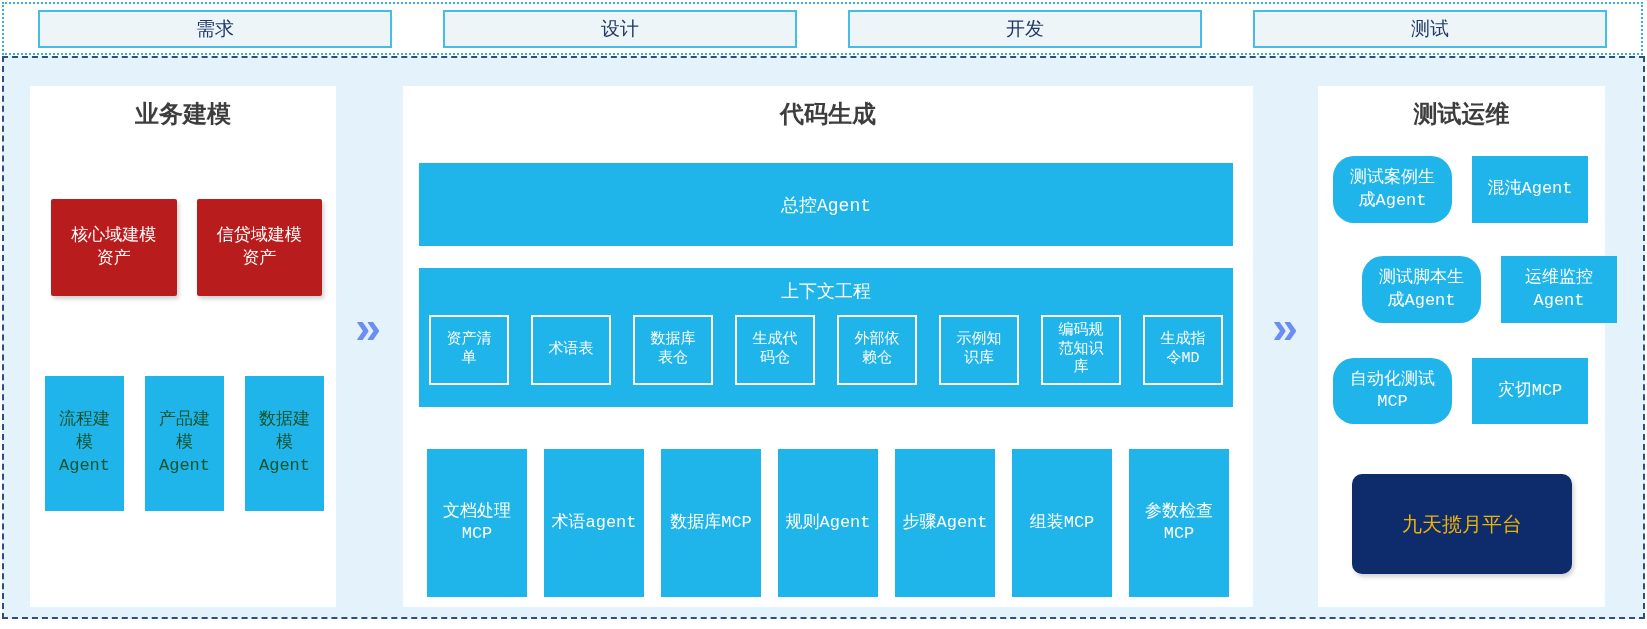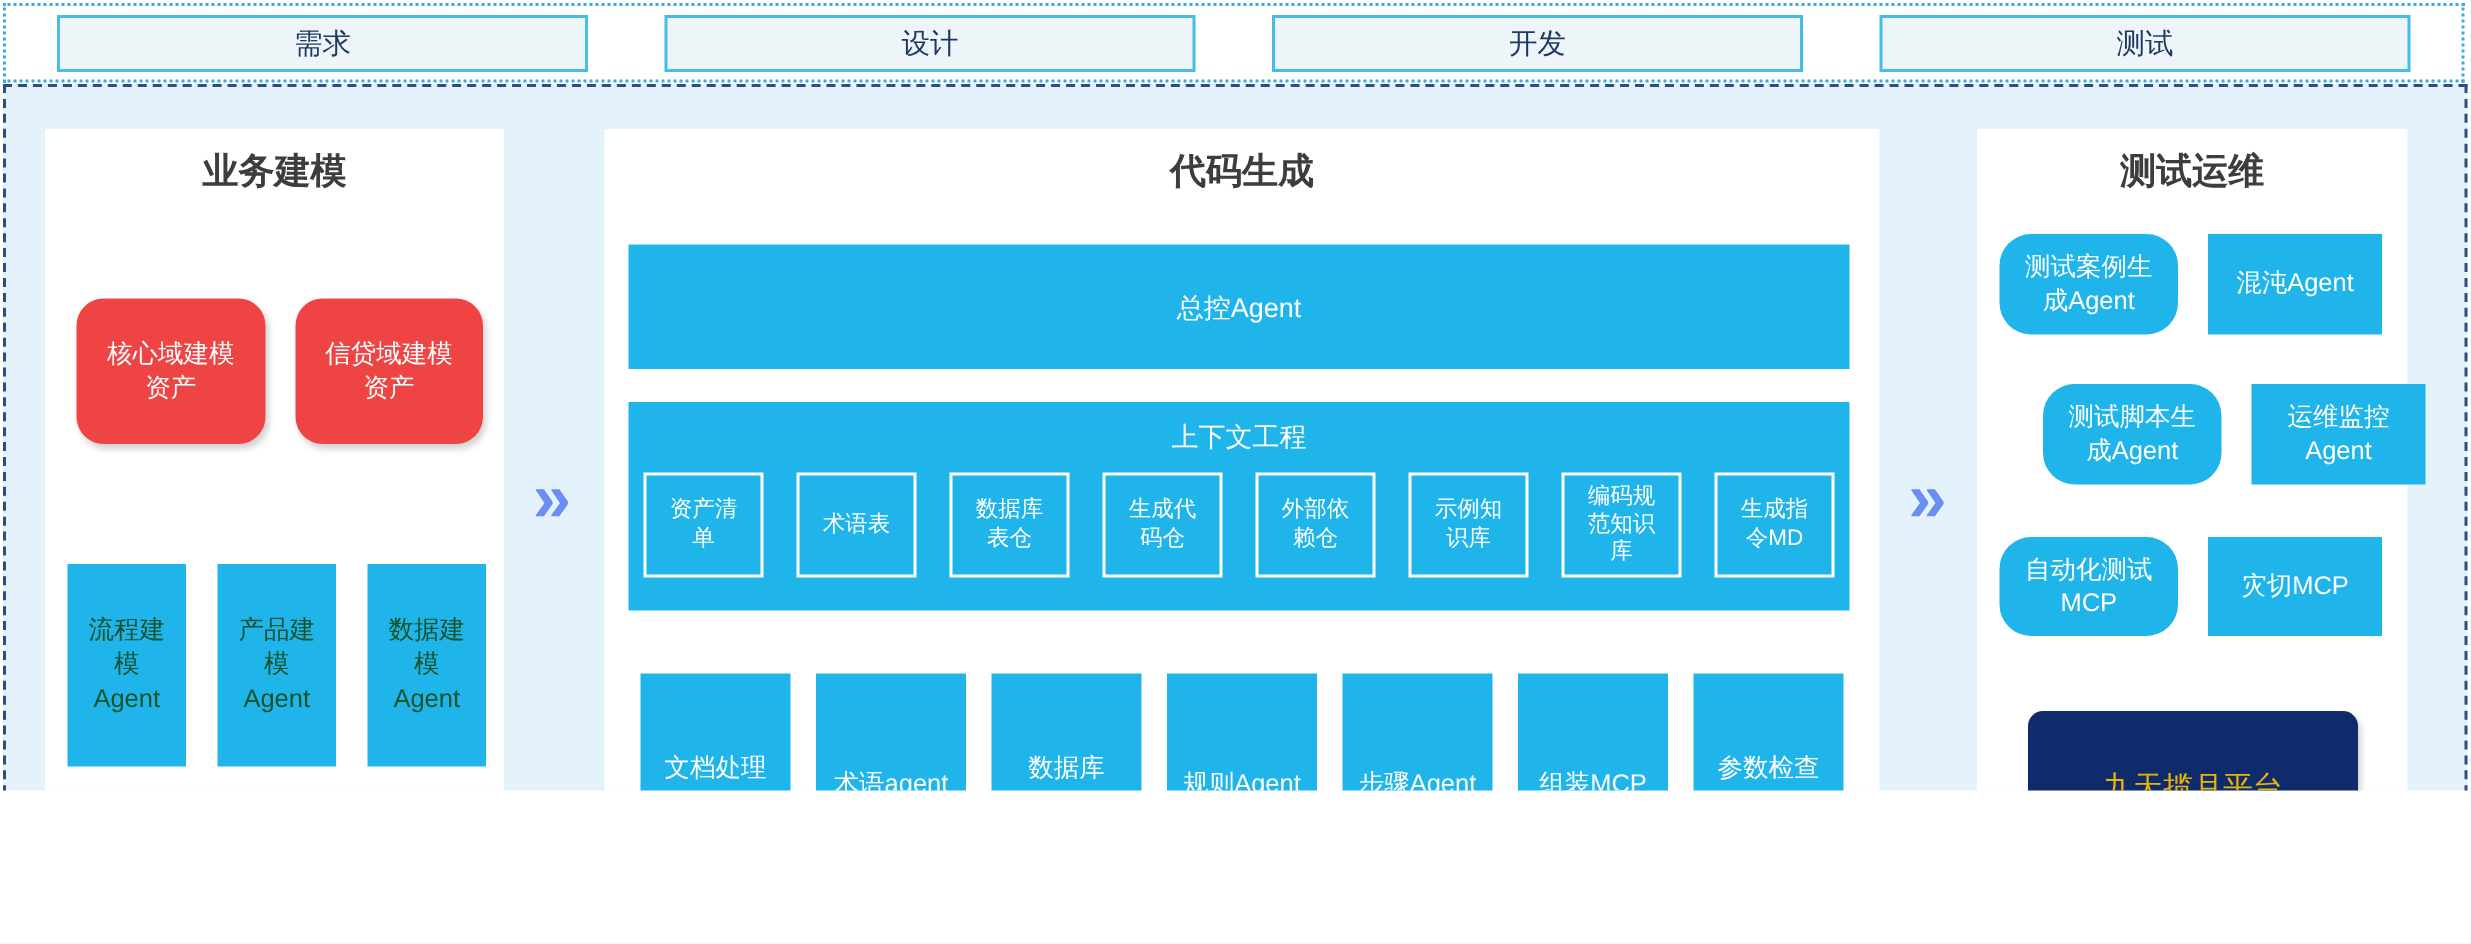--- a/index.html
+++ b/index.html
@@ -1,17 +1,17 @@
 <!DOCTYPE html>
 <html><head>
 <meta charset="utf-8">
 <style>
   * { margin: 0; padding: 0; box-sizing: border-box; }
   body { font-family: "Liberation Sans", "DejaVu Sans", sans-serif; background: #ffffff; }
-  .canvas { position: relative; width: 1647px; height: 527px; background: #ffffff; overflow: hidden; }
+  .canvas { position: relative; width: 1647px; height: 629px; background: #ffffff; overflow: hidden; font-family: Liberation Mono, monospace; }
 
   
   .phase-bar {
     position: absolute; left: 2px; top: 2px; width: 1641px; height: 53px;
     border: 2px dotted #35aedd; background: #ffffff;
     display: flex; align-items: center; gap: 51px; padding: 0 34px;
   }
   .phase-box {
     flex: 1; height: 38px; background: #eef5f9; border: 2px solid #46bde6;
     display: flex; align-items: center; justify-content: center;
@@ -22,21 +22,21 @@
   .main {
     position: absolute; left: 2px; top: 56px; width: 1643px; height: 563px;
     border: 2px dashed #2e4e7e; background: #e4f2fc;
   }
   .panel { position: absolute; background: #ffffff; top: 28px; height: 521px; }
   .panel-title { text-align: center; padding-top: 12px; font-size: 24px; font-weight: bold; color: #3d3d3d; }
 
   .panel-left { left: 26px; width: 306px; }
   .asset-row { position: absolute; left: 21px; top: 113px; width: 271px; display: flex; gap: 20px; }
   .asset-box {
-    flex: 1; height: 97px; background: #ef4444; border-radius: 18px;
+    flex: 1; height: 97px; background: #b91c1c; border-radius: 2px;
     color: #ffffff; font-size: 17px; line-height: 1.3;
     display: flex; align-items: center; justify-content: center; text-align: center;
     padding: 0 17px; box-shadow: 2px 3px 4px rgba(0,0,0,0.18);
   }
   .agent-row { position: absolute; left: 15px; top: 290px; display: flex; gap: 21px; }
   .agent-box {
     width: 79px; height: 135px; background: #20b5ea;
     color: #14532d; font-size: 17px; line-height: 1.35;
     display: flex; align-items: center; justify-content: center; text-align: center;
     padding: 0 14px;

